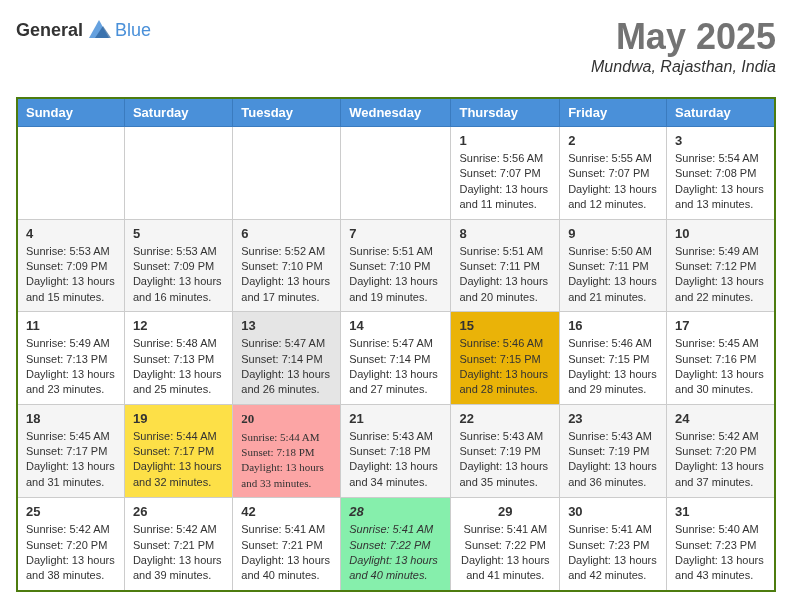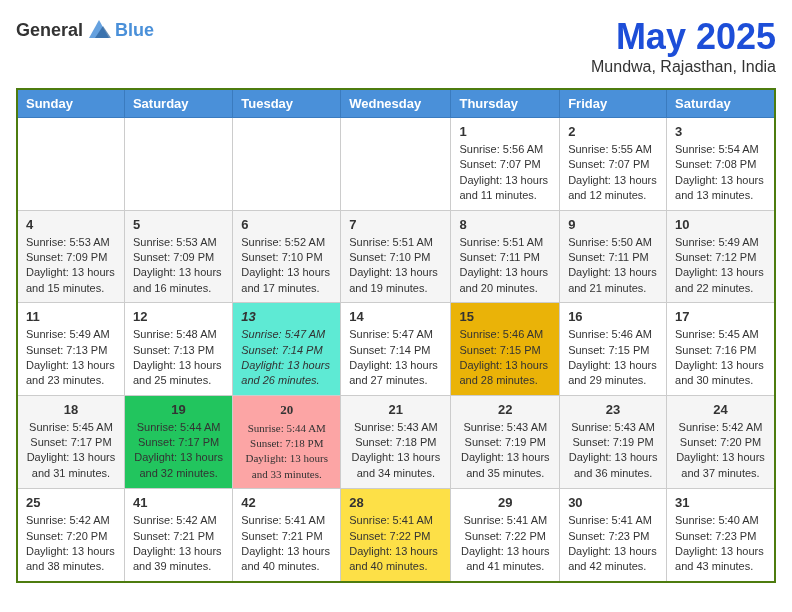--- a/index.html
+++ b/index.html
@@ -7,53 +7,54 @@
       font-family: Arial, sans-serif;
       background: #fff;
       width: 792px;
       min-height: 612px;
       padding: 16px;
     }
     .header {
       display: flex;
       justify-content: space-between;
       align-items: flex-start;
-      margin-bottom: 12px;
+      margin-bottom: 21px;
     }
     .logo {
       display: flex;
       align-items: center;
     }
     .logo-text-general {
       font-size: 18px;
       font-weight: bold;
       color: #333;
     }
     .logo-text-blue {
       font-size: 18px;
-      font-weight: bold;
+      font-weight: normal;
       color: #4a90d9;
     }
     .logo-icon {
       width: 28px;
       height: 28px;
       margin-left: 2px;
       margin-right: 2px;
     }
     .title-block {
       text-align: right;
     }
     .month-title {
       font-size: 36px;
       font-weight: bold;
-      color: #1d4ed8;
+      color: #737373;
     }
     .location-title {
       font-size: 16px;
       color: #333;
+      font-style: italic;
     }
     .calendar-table {
       width: 100%;
       border-collapse: collapse;
       border: 2px solid #4d7c0f;
     }
     .calendar-table th {
       background-color: #4a90d9;
       color: #fff;
       text-align: left;
@@ -171,47 +172,47 @@
       </tr>
       <tr style="background-color: rgb(255, 255, 255);">
         <td style="background-color: rgb(255, 255, 255);">
           <span class="day-num">11</span>
           <div class="cell-content">Sunrise: 5:49 AM<br>Sunset: 7:13 PM<br>Daylight: 13 hours<br>and 23 minutes.</div>
         </td>
         <td style="background-color: rgb(255, 255, 255);">
           <span class="day-num">12</span>
           <div class="cell-content">Sunrise: 5:48 AM<br>Sunset: 7:13 PM<br>Daylight: 13 hours<br>and 25 minutes.</div>
         </td>
-        <td style="background-color: #5eead4; font-style: italic;">
+        <td style="background-color: #e5e5e5;">
           <span class="day-num">13</span>
           <div class="cell-content">Sunrise: 5:47 AM<br>Sunset: 7:14 PM<br>Daylight: 13 hours<br>and 26 minutes.</div>
         </td>
         <td style="background-color: rgb(255, 255, 255);">
           <span class="day-num">14</span>
           <div class="cell-content">Sunrise: 5:47 AM<br>Sunset: 7:14 PM<br>Daylight: 13 hours<br>and 27 minutes.</div>
         </td>
         <td style="background-color: #eab308;">
           <span class="day-num">15</span>
           <div class="cell-content">Sunrise: 5:46 AM<br>Sunset: 7:15 PM<br>Daylight: 13 hours<br>and 28 minutes.</div>
         </td>
         <td style="background-color: rgb(255, 255, 255);">
           <span class="day-num">16</span>
           <div class="cell-content">Sunrise: 5:46 AM<br>Sunset: 7:15 PM<br>Daylight: 13 hours<br>and 29 minutes.</div>
         </td>
         <td style="background-color: rgb(255, 255, 255);">
           <span class="day-num">17</span>
           <div class="cell-content">Sunrise: 5:45 AM<br>Sunset: 7:16 PM<br>Daylight: 13 hours<br>and 30 minutes.</div>
         </td>
       </tr>
-      <tr style="background-color: rgb(245, 245, 245); text-align: center;">
+      <tr style="background-color: rgb(245, 245, 245);">
         <td style="background-color: rgb(245, 245, 245);">
           <span class="day-num">18</span>
           <div class="cell-content">Sunrise: 5:45 AM<br>Sunset: 7:17 PM<br>Daylight: 13 hours<br>and 31 minutes.</div>
         </td>
-        <td style="background-color: #22c55e;">
+        <td style="background-color: #fde047;">
           <span class="day-num">19</span>
           <div class="cell-content">Sunrise: 5:44 AM<br>Sunset: 7:17 PM<br>Daylight: 13 hours<br>and 32 minutes.</div>
         </td>
         <td style="background-color: #fca5a5; font-family: Liberation Serif, serif;">
           <span class="day-num">20</span>
           <div class="cell-content">Sunrise: 5:44 AM<br>Sunset: 7:18 PM<br>Daylight: 13 hours<br>and 33 minutes.</div>
         </td>
         <td style="background-color: rgb(245, 245, 245);">
           <span class="day-num">21</span>
           <div class="cell-content">Sunrise: 5:43 AM<br>Sunset: 7:18 PM<br>Daylight: 13 hours<br>and 34 minutes.</div>
@@ -228,28 +229,28 @@
           <span class="day-num">24</span>
           <div class="cell-content">Sunrise: 5:42 AM<br>Sunset: 7:20 PM<br>Daylight: 13 hours<br>and 37 minutes.</div>
         </td>
       </tr>
       <tr style="background-color: rgb(255, 255, 255);">
         <td style="background-color: rgb(255, 255, 255);">
           <span class="day-num">25</span>
           <div class="cell-content">Sunrise: 5:42 AM<br>Sunset: 7:20 PM<br>Daylight: 13 hours<br>and 38 minutes.</div>
         </td>
         <td style="background-color: rgb(255, 255, 255);">
-          <span class="day-num">41</span>
+          <span class="day-num">26</span>
           <div class="cell-content">Sunrise: 5:42 AM<br>Sunset: 7:21 PM<br>Daylight: 13 hours<br>and 39 minutes.</div>
         </td>
         <td style="background-color: rgb(255, 255, 255);">
           <span class="day-num">42</span>
           <div class="cell-content">Sunrise: 5:41 AM<br>Sunset: 7:21 PM<br>Daylight: 13 hours<br>and 40 minutes.</div>
         </td>
-        <td style="background-color: #fde047;">
+        <td style="background-color: #86efac; font-style: italic;">
           <span class="day-num">28</span>
           <div class="cell-content">Sunrise: 5:41 AM<br>Sunset: 7:22 PM<br>Daylight: 13 hours<br>and 40 minutes.</div>
         </td>
         <td style="background-color: rgb(255, 255, 255); text-align: center;">
           <span class="day-num">29</span>
           <div class="cell-content">Sunrise: 5:41 AM<br>Sunset: 7:22 PM<br>Daylight: 13 hours<br>and 41 minutes.</div>
         </td>
         <td style="background-color: rgb(255, 255, 255);">
           <span class="day-num">30</span>
           <div class="cell-content">Sunrise: 5:41 AM<br>Sunset: 7:23 PM<br>Daylight: 13 hours<br>and 42 minutes.</div>

